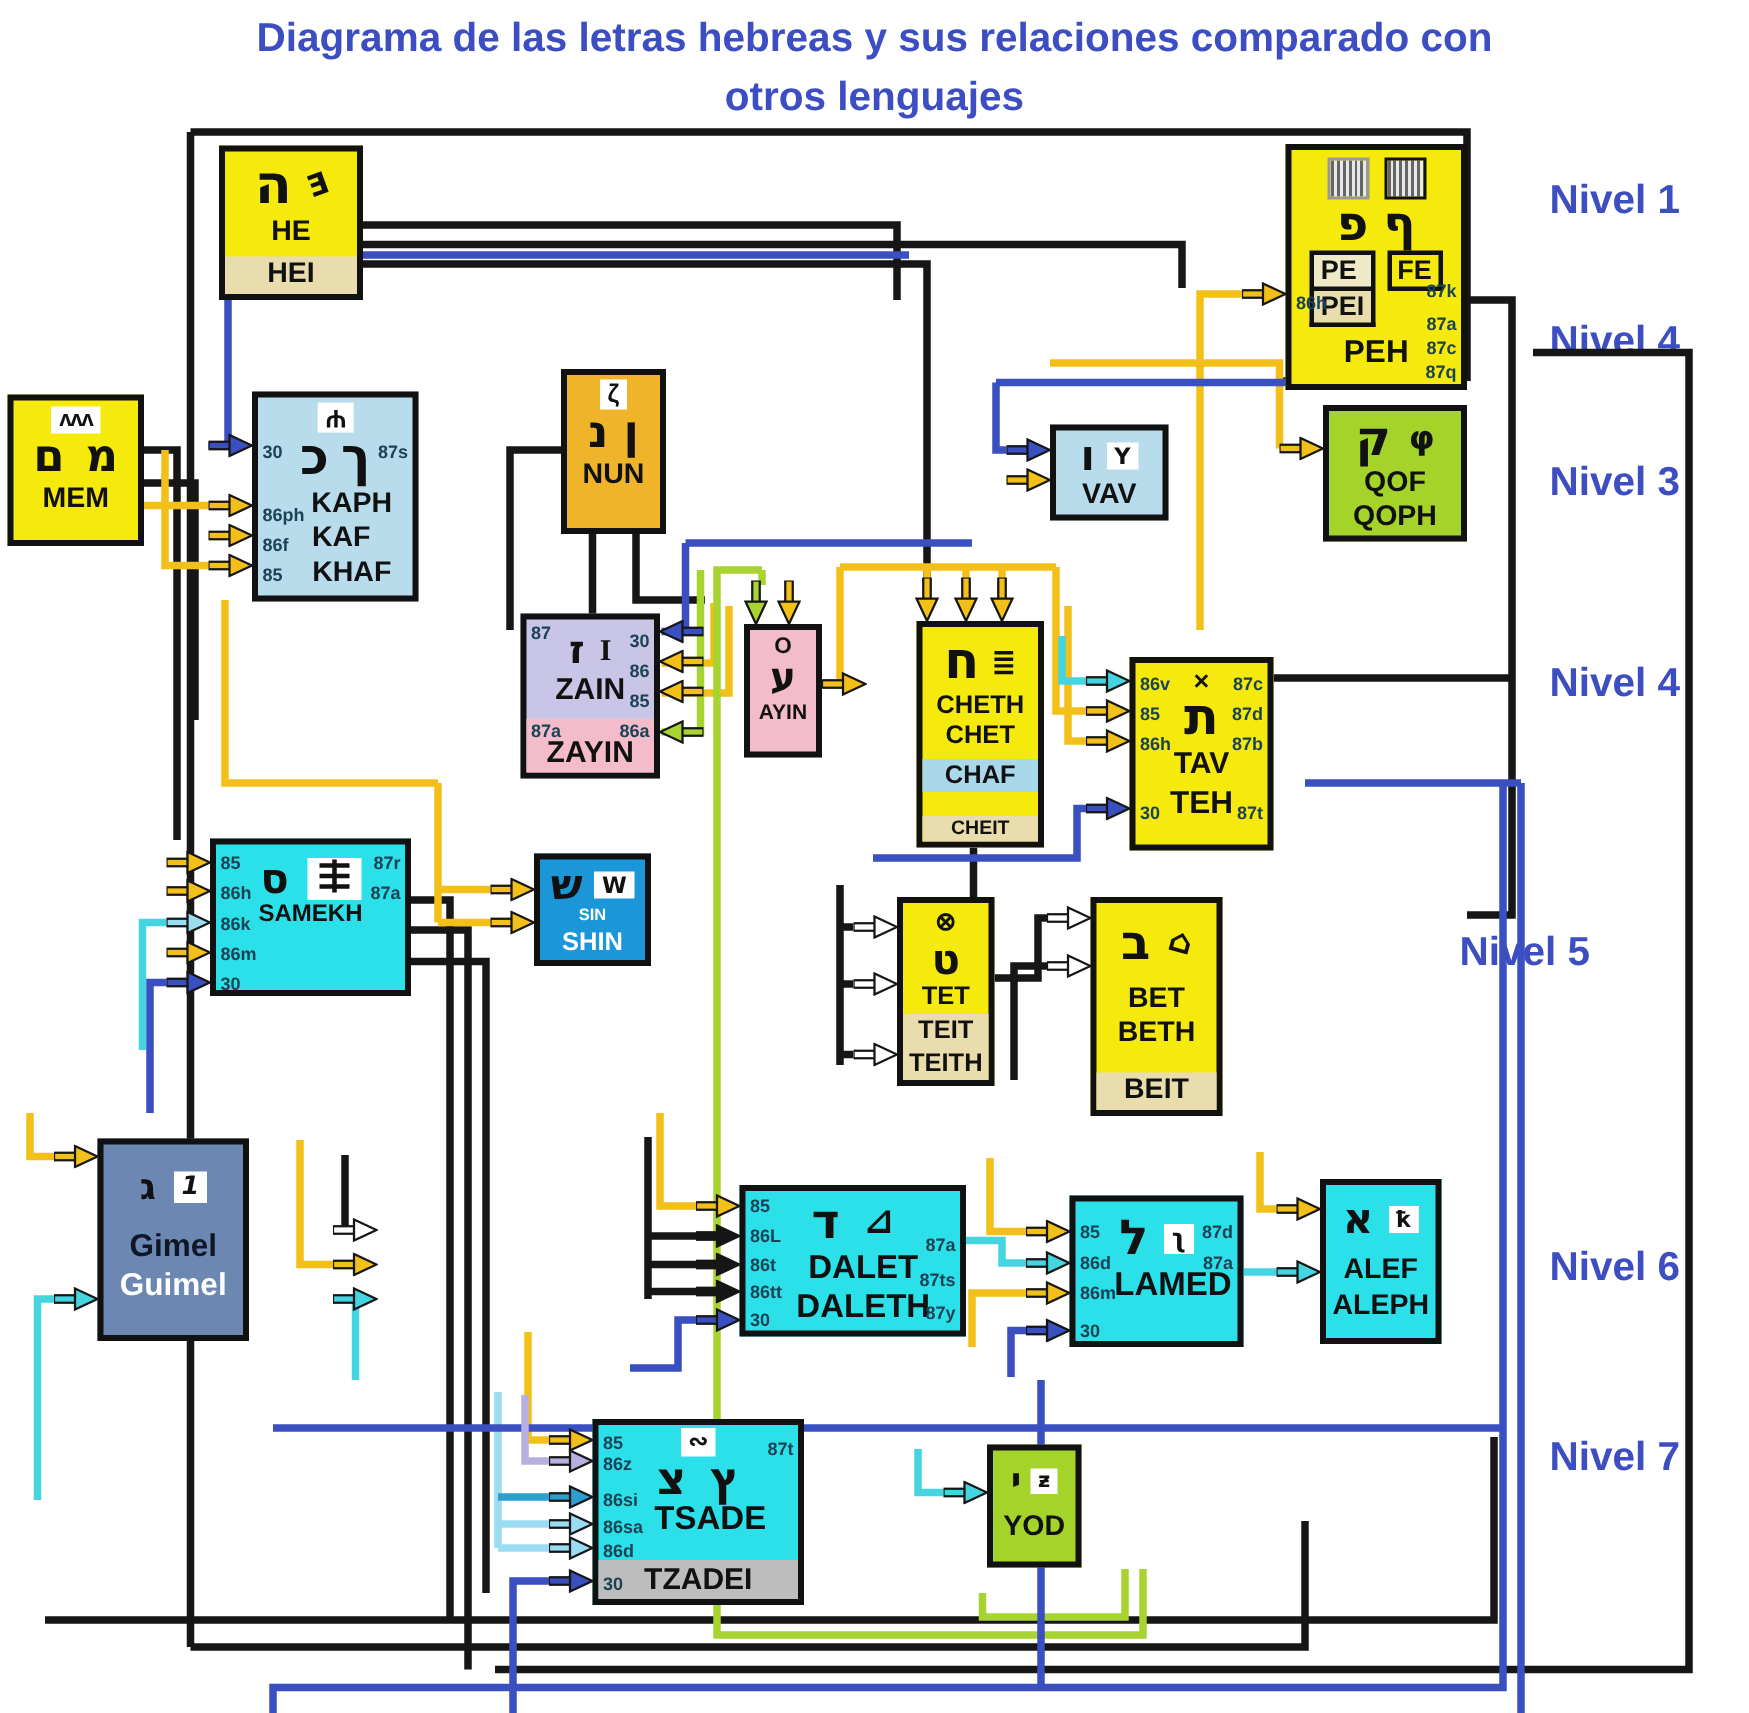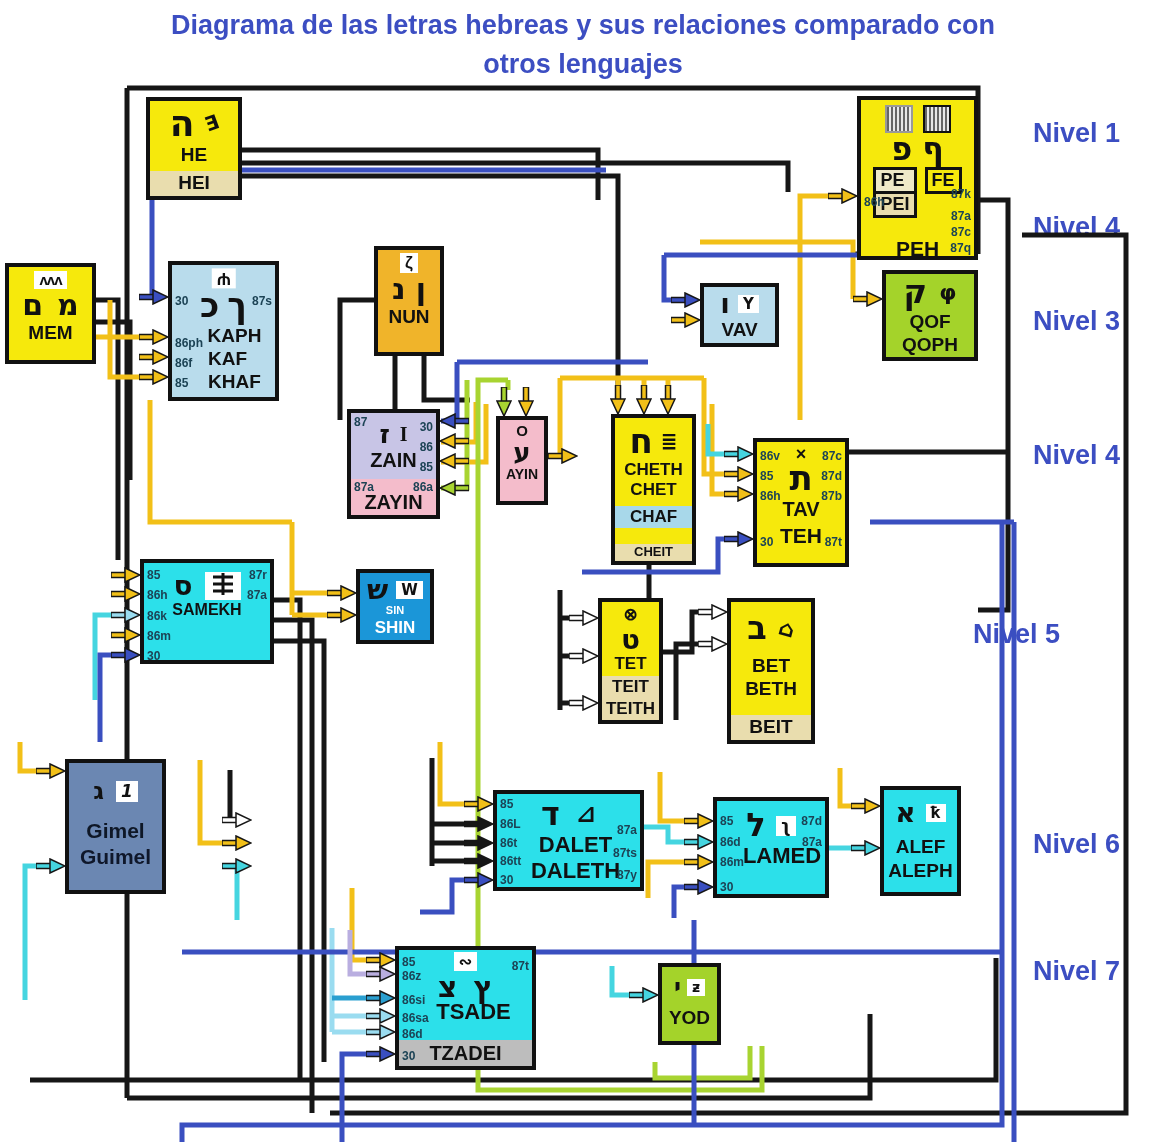--- a/index.html
+++ b/index.html
@@ -171,21 +171,21 @@
       <span class="heb" style="font-size:32px">פ</span>
       <span class="heb" style="font-size:32px">ף</span>
     </div>
     <div style="display:flex;gap:8px;align-items:flex-start">
       <div style="display:flex;flex-direction:column">
         <span class="tag" style="background:#efe9c8">PE</span>
         <span class="tag" style="background:#e9ddae;border-top:none">PEI</span>
       </div>
       <span class="tag">FE</span>
     </div>
-    <div class="nm" style="font-size:21px;margin-top:18px">PEH</div>
+    <div class="nm" style="font-size:21px;margin-top:4px">PEH</div>
     <span class="port" style="left:3px;top:96px">86h</span>
     <span class="port" style="right:3px;top:88px">87k</span>
     <span class="port" style="right:3px;top:110px">87a</span>
     <span class="port" style="right:3px;top:126px">87c</span>
     <span class="port" style="right:3px;top:142px">87q</span>
   </div>
 
   <div class="b yellowb" style="left:5px;top:263px;width:91px;height:101px">
     <div class="panel" style="margin-top:4px;font-size:15px;letter-spacing:-1px">ʌʌʌ</div>
     <div class="hrow" style="gap:14px">
@@ -329,21 +329,21 @@
     <div class="nm">BETH</div>
     <div class="band tan">BEIT</div>
   </div>
 
   <div class="b steelb" style="left:65px;top:759px;width:101px;height:135px">
     <div class="hrow" style="margin-top:16px;gap:12px">
       <span class="heb" style="font-size:24px">ג</span>
       <span class="panel" style="font-size:17px;font-style:italic">1</span>
     </div>
     <div class="nm" style="font-size:21px;margin-top:14px;color:#0e1726">Gimel</div>
-    <div class="nm" style="font-size:21px;color:#0f172a">Guimel</div>
+    <div class="nm" style="font-size:21px;color:#ffffff">Guimel</div>
   </div>
 
 
   <div class="b cyanb" style="left:493px;top:790px;width:151px;height:101px">
     <div class="hrow" style="margin-top:4px;gap:16px">
       <span class="heb" style="font-size:32px">ד</span>
       <span class="paleo" style="font-size:24px">⊿</span>
     </div>
     <div class="nm" style="font-size:22px;margin-left:14px">DALET</div>
     <div class="nm" style="font-size:22px;margin-left:14px">DALETH</div>

